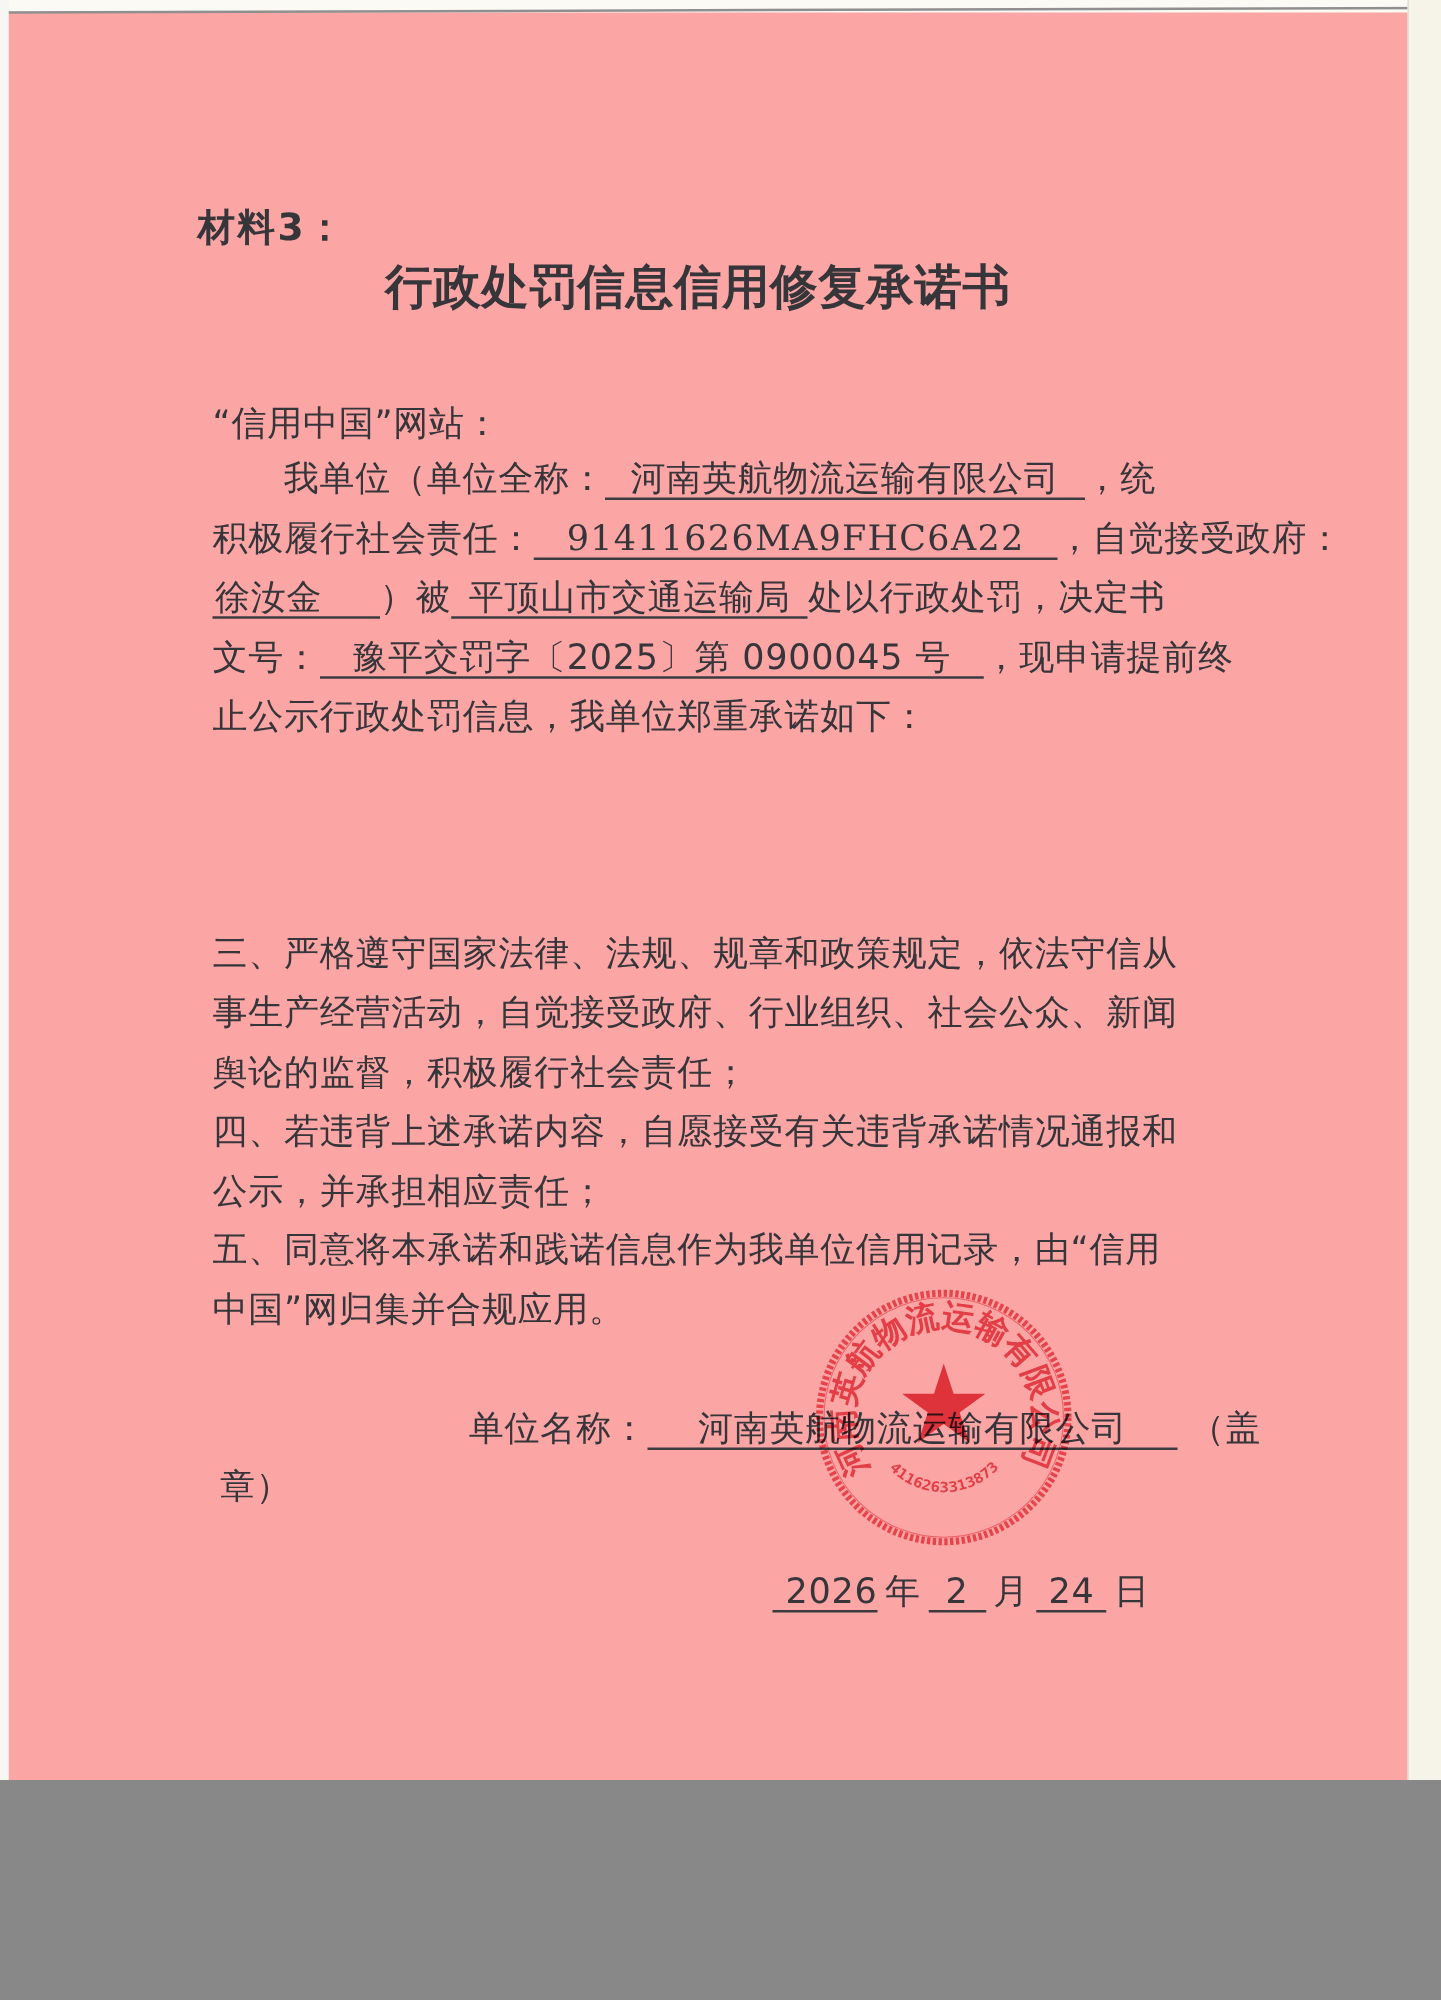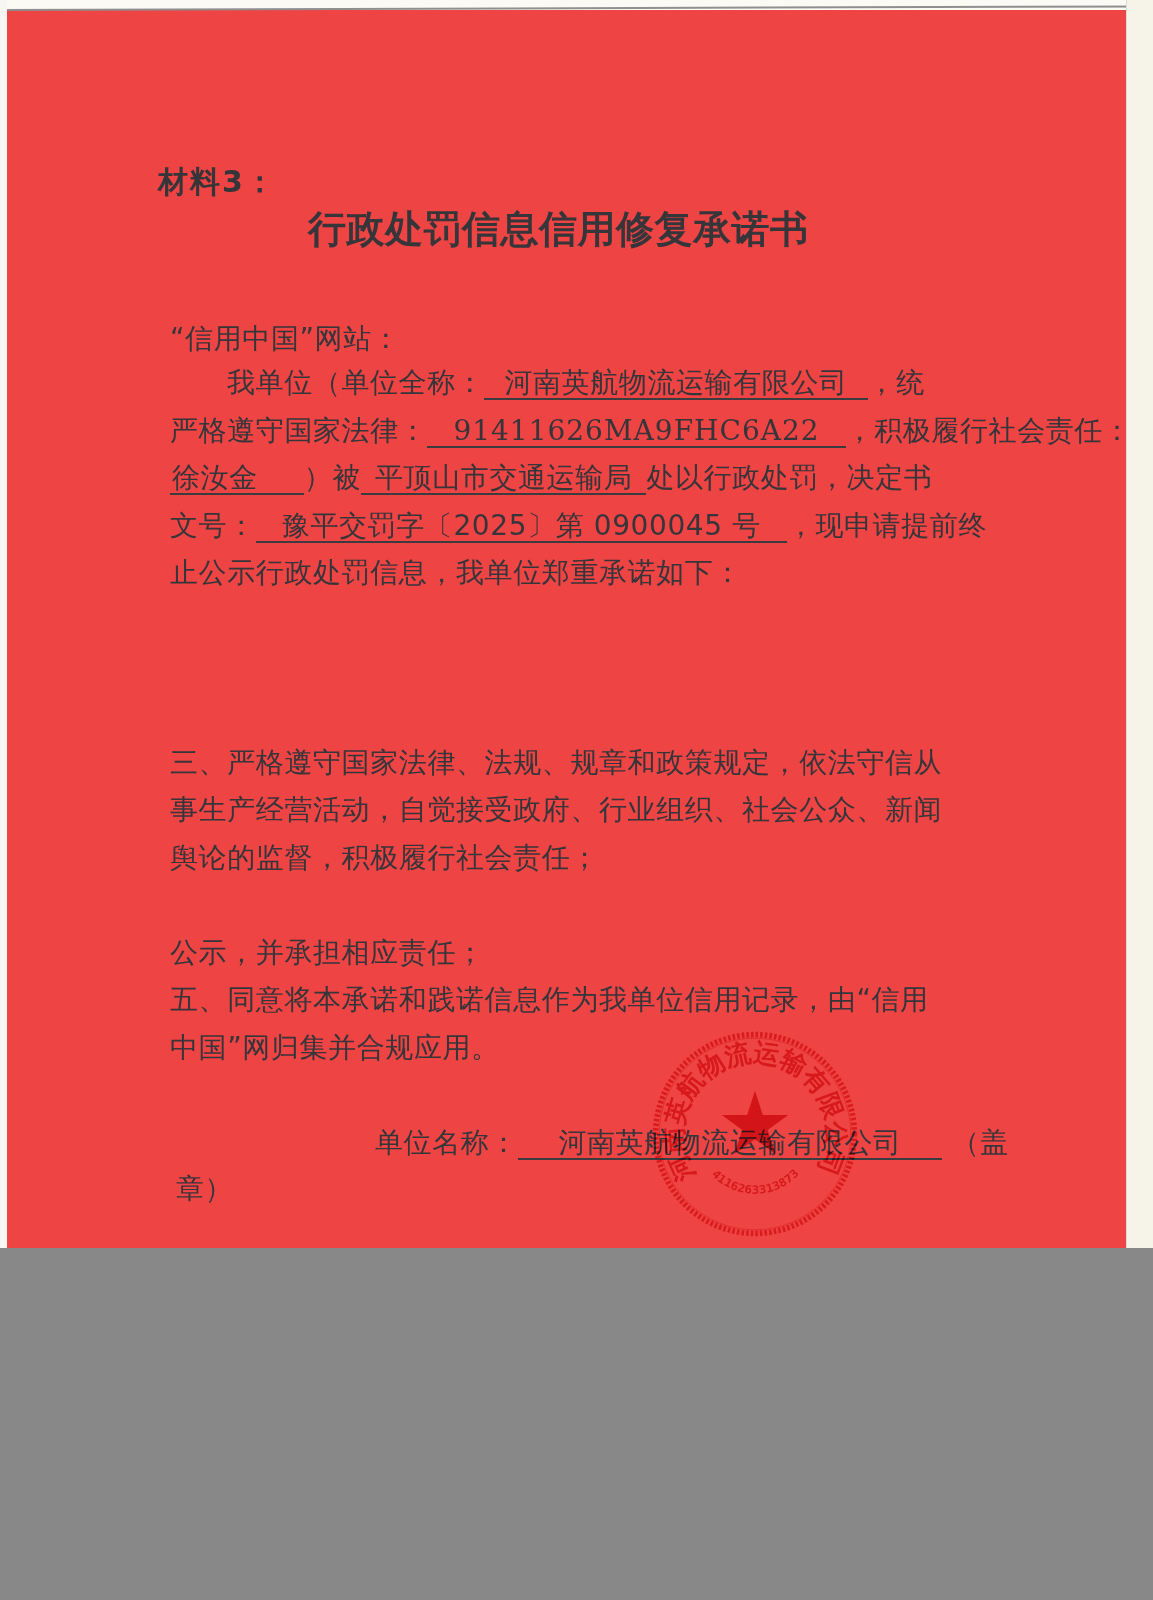--- a/index.html
+++ b/index.html
@@ -1,19 +1,19 @@
 <!DOCTYPE html>
 <html><head>
 <meta charset="utf-8">
 <style>
   html,body{margin:0;padding:0;background:#888;}
   .page{
     position:relative;
-    width:1153px;height:1248px;
-    background:#ef4444;
+    width:1153px;height:1424px;
+    background:#fca5a5;
     overflow:hidden;
     font-family:"DejaVu Sans","Liberation Sans",sans-serif;
     color:#35353a;
   }
   
   .scan-top-strip{
     position:absolute;top:0;left:0;width:100%;height:10px;
     background:#fbfaf5;
   }
   .scan-top-line{
@@ -88,21 +88,21 @@
 
   <div class="line" style="top:322px">
     <span>“信用中国”网站：</span>
   </div>
 
   <div class="line indent" style="top:366px">
     <span>我单位（单位全称：</span><span class="blank pad-md">河南英航物流运输有限公司</span><span>，统</span>
   </div>
 
   <div class="line" style="top:414px">
-    <span>严格遵守国家法律：</span><span class="blank pad-lg code-text">91411626MA9FHC6A22</span><span>，积极履行社会责任：</span>
+    <span>积极履行社会责任：</span><span class="blank pad-lg code-text">91411626MA9FHC6A22</span><span>，自觉接受政府：</span>
   </div>
 
   <div class="line" style="top:461px">
     <span class="blank rep-blank">徐汝金</span><span>）被</span><span class="blank pad-sm">平顶山市交通运输局</span><span>处以行政处罚，决定书</span>
   </div>
 
   <div class="line" style="top:509px">
     <span>文号：</span><span class="blank pad-lg">豫平交罚字〔2025〕第 0900045 号</span><span>，现申请提前终</span>
   </div>
 
@@ -115,20 +115,23 @@
   <div class="line" style="top:746px">
     <span>三、严格遵守国家法律、法规、规章和政策规定，依法守信从</span>
   </div>
   <div class="line" style="top:793px">
     <span>事生产经营活动，自觉接受政府、行业组织、社会公众、新闻</span>
   </div>
   <div class="line" style="top:841px">
     <span>舆论的监督，积极履行社会责任；</span>
   </div>
 
+  <div class="line" style="top:888px">
+    <span>四、若违背上述承诺内容，自愿接受有关违背承诺情况通报和</span>
+  </div>
   <div class="line" style="top:936px">
     <span>公示，并承担相应责任；</span>
   </div>
 
   <div class="line" style="top:983px">
     <span>五、同意将本承诺和践诺信息作为我单位信用记录，由“信用</span>
   </div>
   <div class="line" style="top:1031px">
     <span>中国”网归集并合规应用。</span>
   </div>

